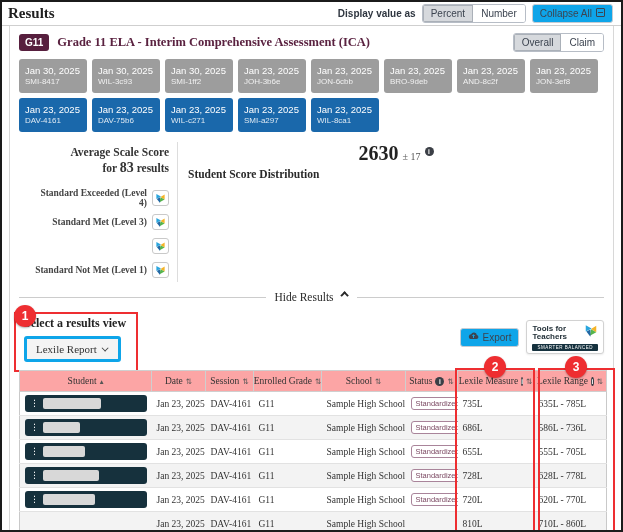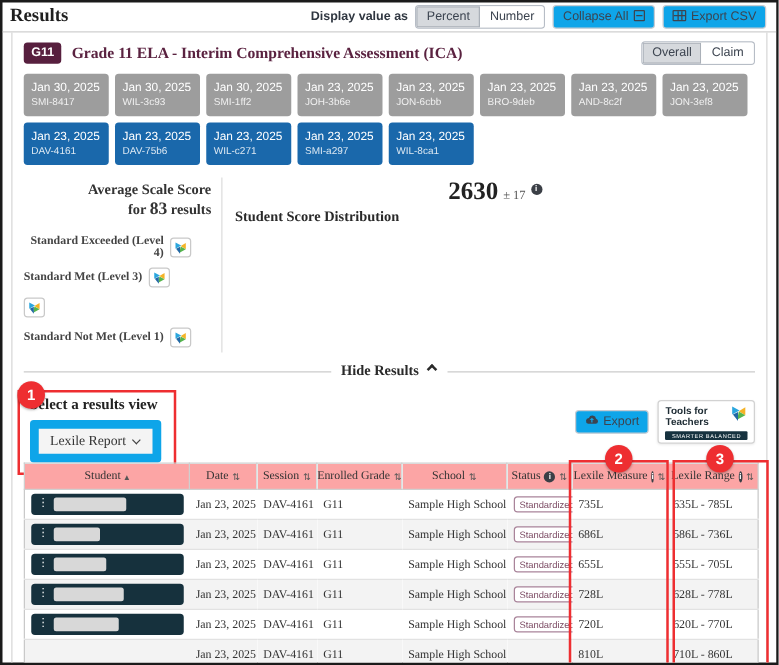--- a/index.html
+++ b/index.html
@@ -35,48 +35,48 @@
   .session { width:68px; height:34px; border:none; border-radius:3px; background:#9d9d9d; color:#fff; text-align:left; padding:3px 6px; cursor:pointer; font-family:"Liberation Sans", sans-serif; }
   .session.sel { background:#1a68ab; }
   .s-date { display:block; font-size:9.5px; font-weight:normal; line-height:12px; }
   .s-code { display:block; font-size:8px; opacity:.85; line-height:10px; }
 
   
   .summary { display:flex; padding:4px 9px 6px; }
   .sum-left { width:158px; padding-right:8px; display:flex; flex-direction:column; }
   .avg-head { text-align:right; font-size:11.5px; font-weight:bold; color:#333; line-height:15px; height:44px; padding-top:3px; }
   .avg-count { font-size:14px; }
-  .lvl-row { display:flex; align-items:center; gap:5px; height:24px; }
+  .lvl-row { display:flex; justify-content:flex-end; align-items:center; gap:5px; height:24px; }
   .lvl-label { font-size:9.5px; font-weight:bold; color:#444; text-align:right; line-height:10.5px; max-width:112px; }
   .tot-btn { width:17px; height:16px; background:#fff; border:1px solid #c9c9c9; border-radius:3px; display:flex; align-items:center; justify-content:center; cursor:pointer; flex:0 0 auto; }
   .vdiv { width:1px; background:#ddd; }
   .sum-right { flex:1; padding-left:10px; display:flex; flex-direction:column; }
   .score-line { text-align:center; height:26px; }
   .score-val { font-size:20px; font-weight:bold; color:#222; }
   .score-margin { font-size:10px; color:#555; }
   .info { display:inline-block; width:9px; height:9px; border-radius:50%; background:#3b3f46; color:#fff; font-family:"Liberation Sans", sans-serif; font-size:6.5px; font-weight:bold; line-height:9px; text-align:center; vertical-align:middle; }
   .sup { vertical-align:super; }
   .dist-head { font-size:11.5px; font-weight:bold; color:#2a2a2a; height:18px; }
   .bar-row { display:flex; align-items:center; height:24px; gap:7px; }
   .pct { width:28px; text-align:right; font-size:10.5px; color:#333; }
   .track { flex:1; height:10px; background:#e4e4e4; border-radius:5px; margin-right:4px; overflow:hidden; }
   .fill { height:100%; border-radius:5px; }
 
   
   .hide-row { display:flex; align-items:center; gap:8px; padding:2px 9px; height:18px; }
   .hline { flex:1; height:1px; background:#ccc; }
-  .hide-label { font-size:11.5px; font-weight:bold; color:#2a2a2a; cursor:pointer; display:flex; align-items:flex-start; gap:9px; }
+  .hide-label { font-size:11.5px; font-weight:normal; color:#2a2a2a; cursor:pointer; display:flex; align-items:flex-start; gap:9px; }
   .chev-up { display:inline-block; width:6px; height:6px; border-left:2px solid #2a2a2a; border-top:2px solid #2a2a2a; transform:rotate(45deg) translateY(2px); }
   .chev-down { display:inline-block; width:5px; height:5px; border-left:1.5px solid #444; border-bottom:1.5px solid #444; transform:rotate(-45deg) translateY(-2px); }
 
   
   .view-row { display:flex; justify-content:space-between; align-items:flex-start; padding:6px 9px 6px 4px; height:64px; }
   .view-left { position:relative; border:2px solid #ee2e31; padding:2px 10px 8px 8px; }
   .view-left h3 { font-size:12px; font-weight:bold; color:#222; margin-bottom:5px; }
-  .dropdown { display:inline-flex; align-items:center; gap:7px; background:#f4f4f4; border:7px solid #0ea5e9; border-radius:3px; padding:4px 9px; font-size:11px; color:#333; cursor:pointer; font-family:"Liberation Serif", serif; }
+  .dropdown { display:inline-flex; align-items:center; gap:7px; background:#f4f4f4; border:3px solid #0ea5e9; border-radius:3px; padding:4px 9px; font-size:11px; color:#333; cursor:pointer; font-family:"Liberation Serif", serif; }
   .view-right { display:flex; align-items:center; gap:7px; margin-top:8px; }
   .logo-box { border:1px solid #d2d2d2; border-radius:3px; background:#fff; padding:3px 5px 2px; cursor:pointer; box-shadow:0 1px 2px rgba(0,0,0,.08); }
   .logo-top { display:flex; align-items:center; gap:17px; }
   .logo-text { font-family:"Liberation Sans", sans-serif; font-weight:bold; font-size:8px; line-height:8.5px; color:#1d2b33; }
   .logo-banner { margin-top:2px; background:#16323f; color:#fff; font-family:"Liberation Sans", sans-serif; font-size:4.5px; letter-spacing:.5px; text-align:center; padding:1px 0; border-radius:1px; }
 
   
   .table-wrap { position:relative; margin:0 9px; }
   table { width:100%; border-collapse:collapse; table-layout:fixed; border:1px solid #c9c9c9; }
   thead th { background:#fca5a5; font-size:9.5px; font-weight:normal; color:#333; height:21px; border:1px solid #cfcfcf; white-space:nowrap; overflow:hidden; padding:0 3px; }
@@ -104,24 +104,20 @@
     <h1>Results</h1>
     <div class="topbar-right">
       <span class="dva">Display value as</span>
       <div class="toggle">
         <button class="tbtn active">Percent</button>
         <button class="tbtn">Number</button>
       </div>
       <button class="btn">
         <span>Collapse All</span>
         <span class="collapse-icon"></span>
-      </button>
-      <button class="btn">
-        <span class="grid-icon"></span>
-        <span>Export CSV</span>
       </button>
     </div>
   </div>
 
   <div class="panel">
 
     <div class="assess-row">
       <span class="g-badge">G11</span>
       <span class="assess-title">Grade 11 ELA - Interim Comprehensive Assessment (ICA)</span>
       <div class="oc-toggle">

